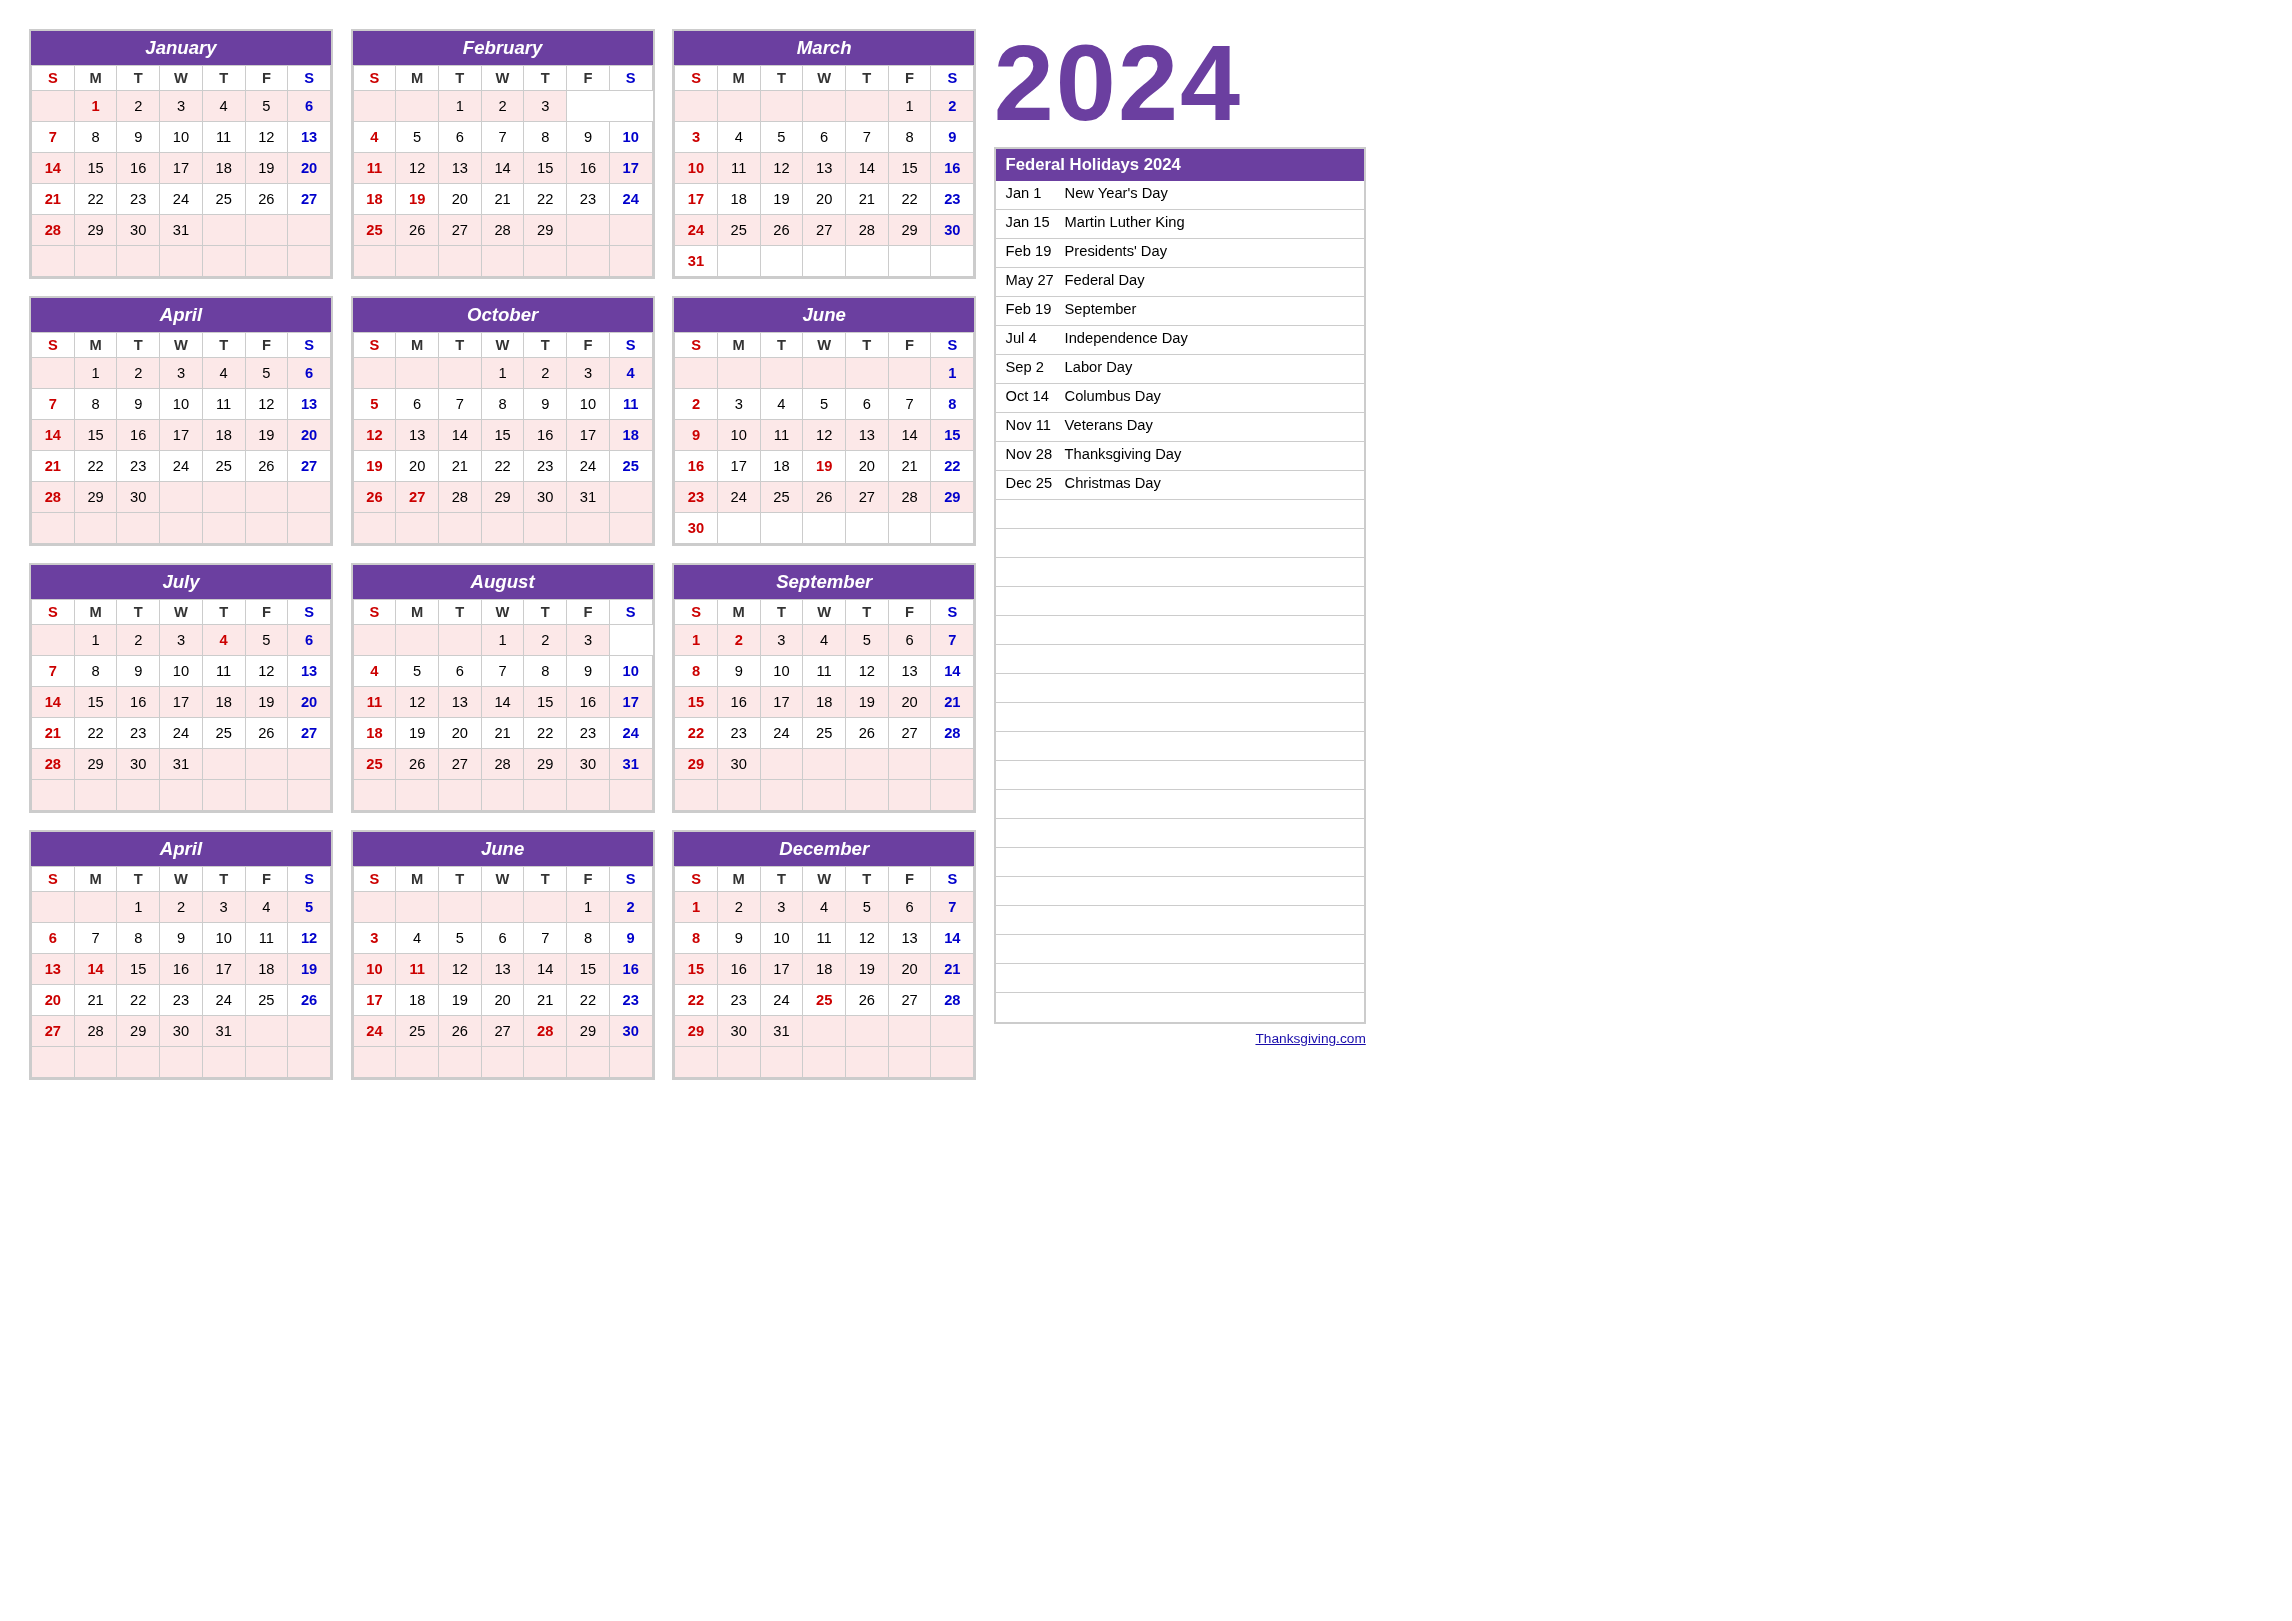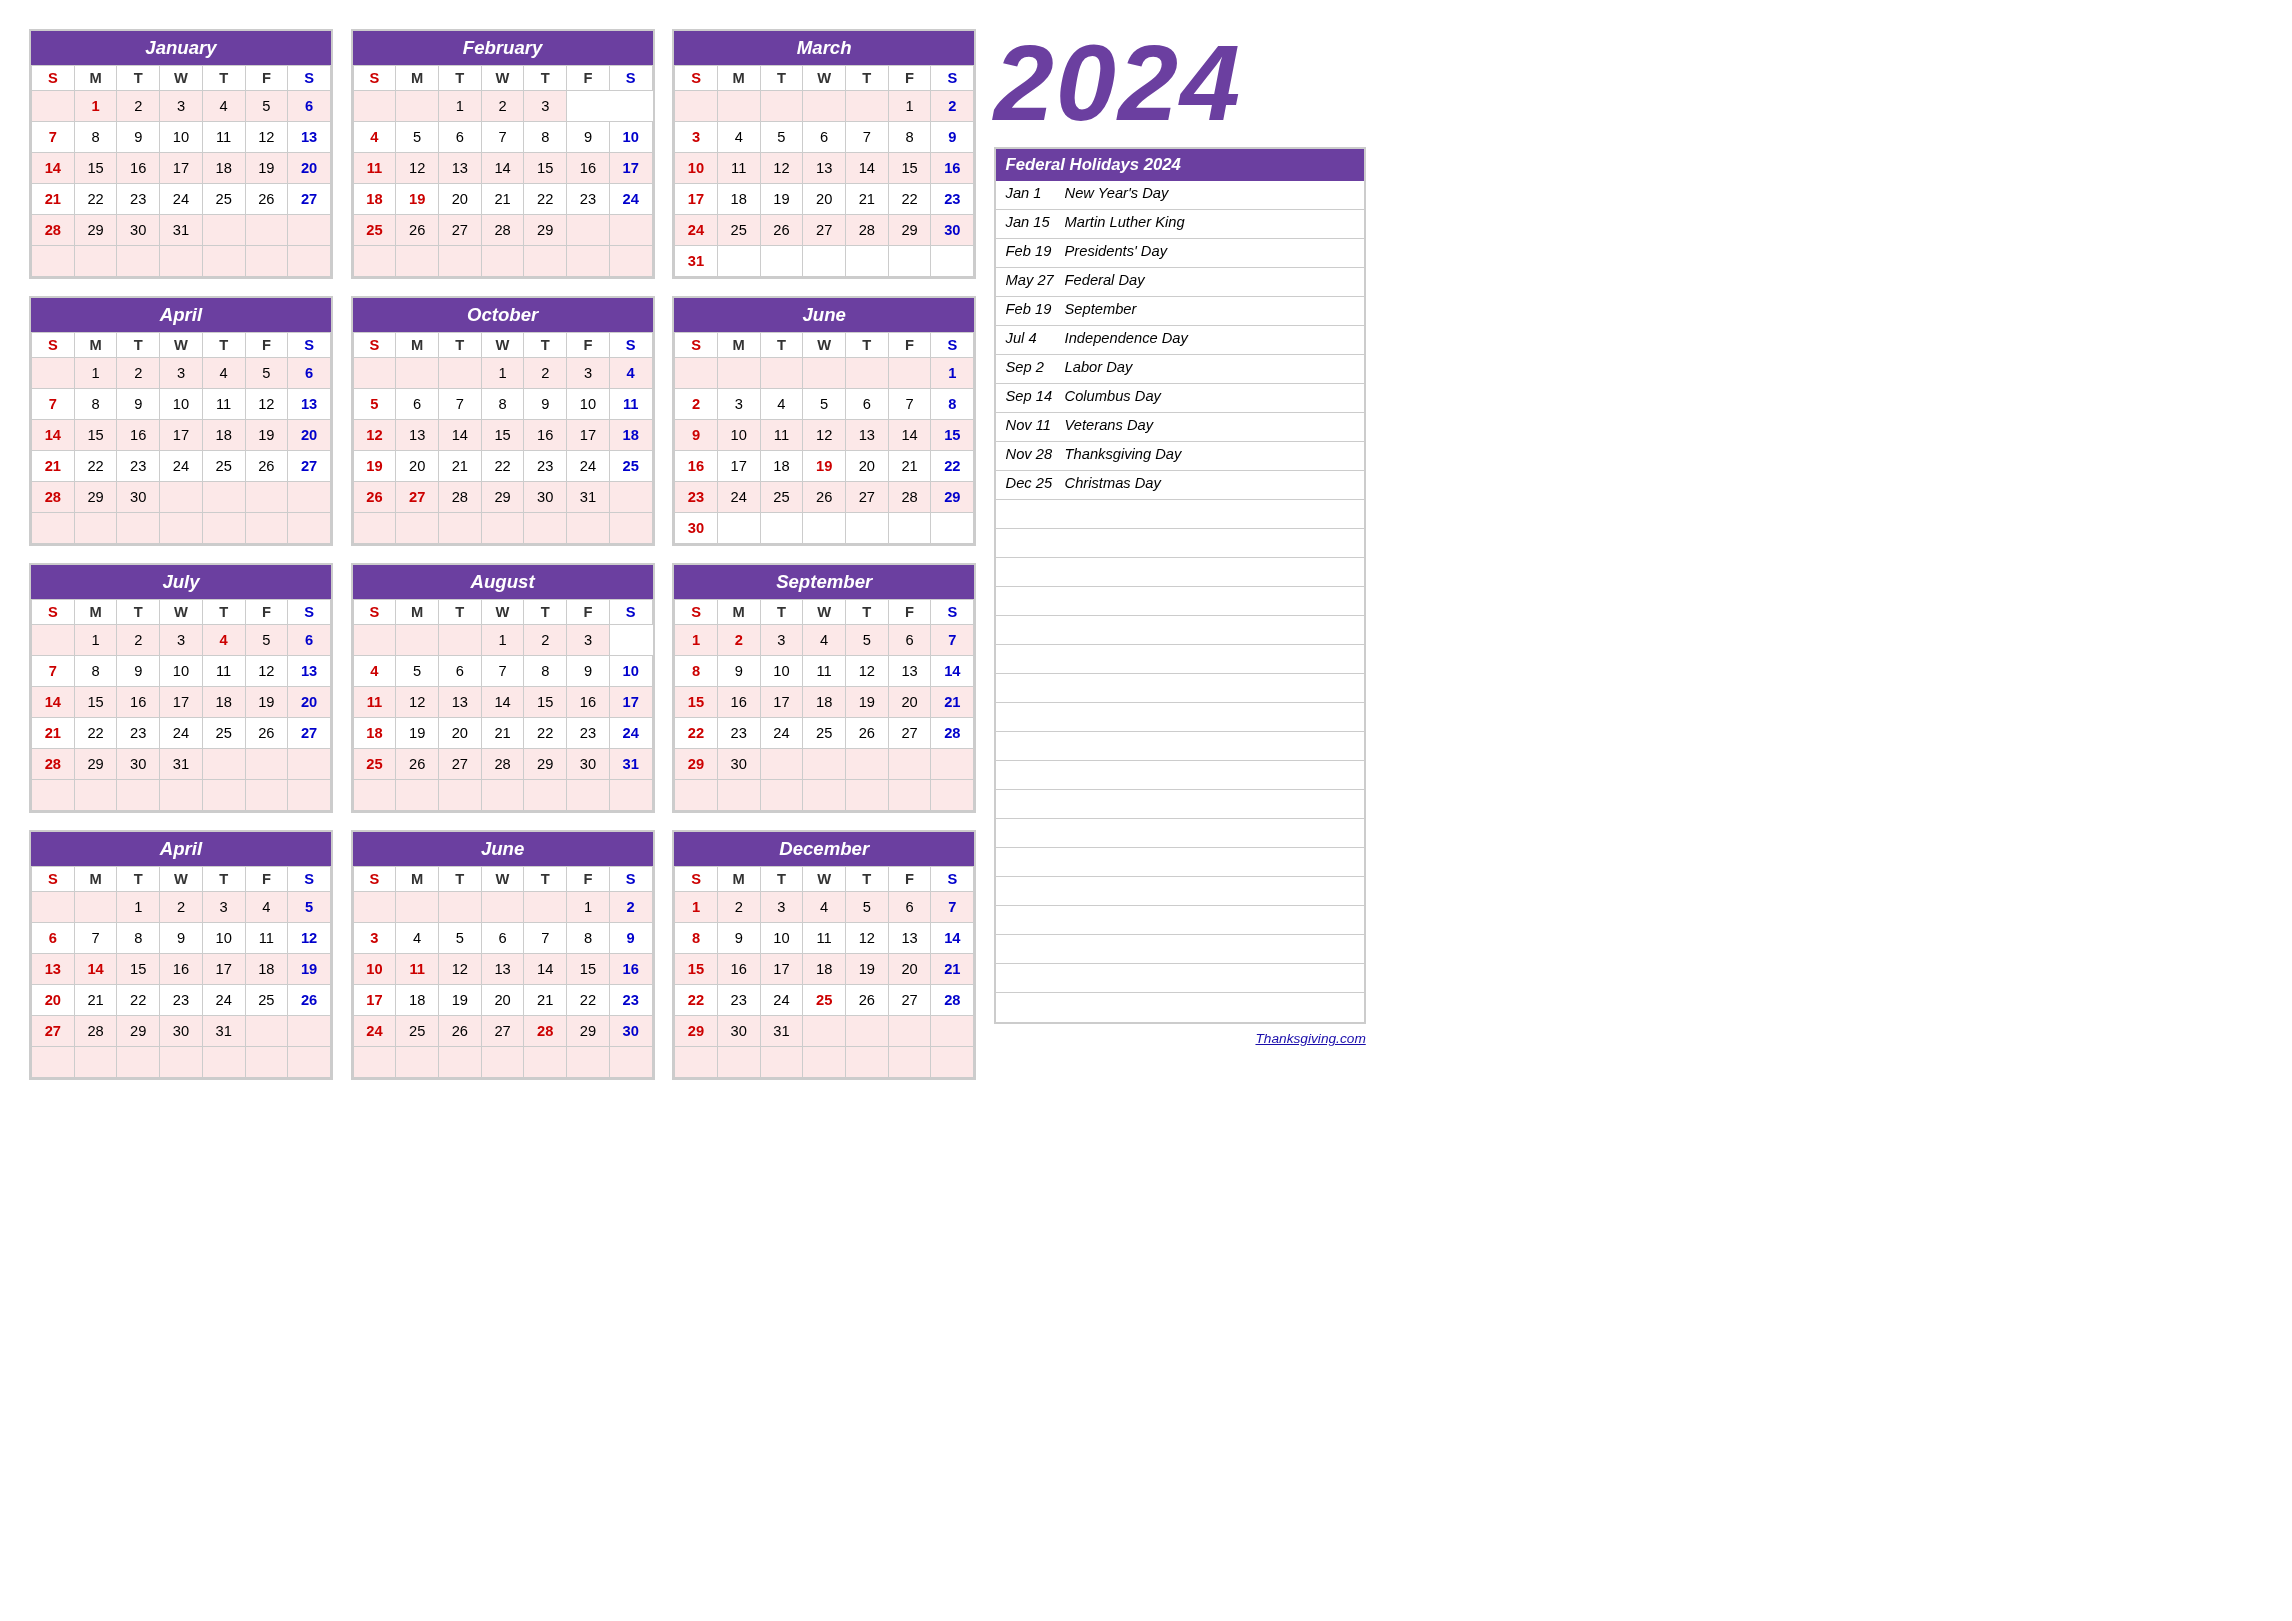--- a/index.html
+++ b/index.html
@@ -309,21 +309,21 @@
             <td></td>
             <td></td>
             <td></td>
             <td></td>
             <td></td>
             <td></td>
           </tr>
         </tbody>
       </table>
     </div>
-    <div class="side-col" style="grid-row: 1 / 5; font-style: italic;">
+    <div class="side-col" style="grid-row: 1 / 5;">
       <div class="year-title">2024</div>
       <div class="holidays-panel">
         <div class="holidays-header">Federal Holidays 2024</div>
         <div class="holiday-row">
           <span class="holiday-date">Jan 1</span>
           <span class="holiday-name">New Year's Day</span>
         </div>
         <div class="holiday-row">
           <span class="holiday-date">Jan 15</span>
           <span class="holiday-name">Martin Luther King</span>
@@ -342,21 +342,21 @@
         </div>
         <div class="holiday-row">
           <span class="holiday-date">Jul 4</span>
           <span class="holiday-name">Independence Day</span>
         </div>
         <div class="holiday-row">
           <span class="holiday-date">Sep 2</span>
           <span class="holiday-name">Labor Day</span>
         </div>
         <div class="holiday-row">
-          <span class="holiday-date">Sep 14</span>
+          <span class="holiday-date">Oct 14</span>
           <span class="holiday-name">Columbus Day</span>
         </div>
         <div class="holiday-row">
           <span class="holiday-date">Nov 11</span>
           <span class="holiday-name">Veterans Day</span>
         </div>
         <div class="holiday-row">
           <span class="holiday-date">Nov 28</span>
           <span class="holiday-name">Thanksgiving Day</span>
         </div>

